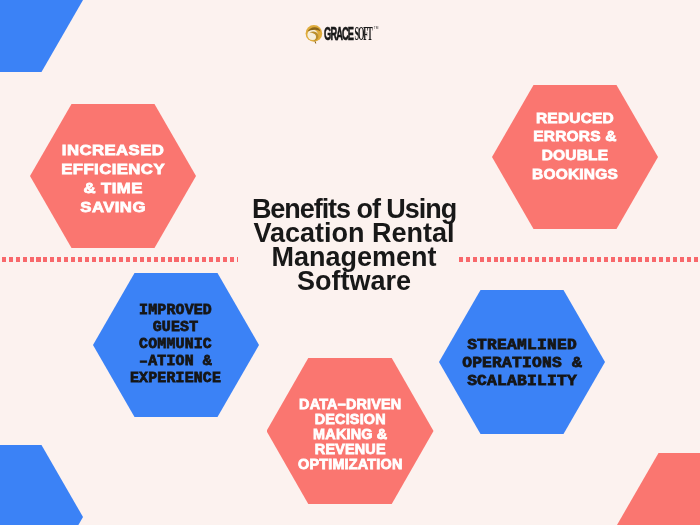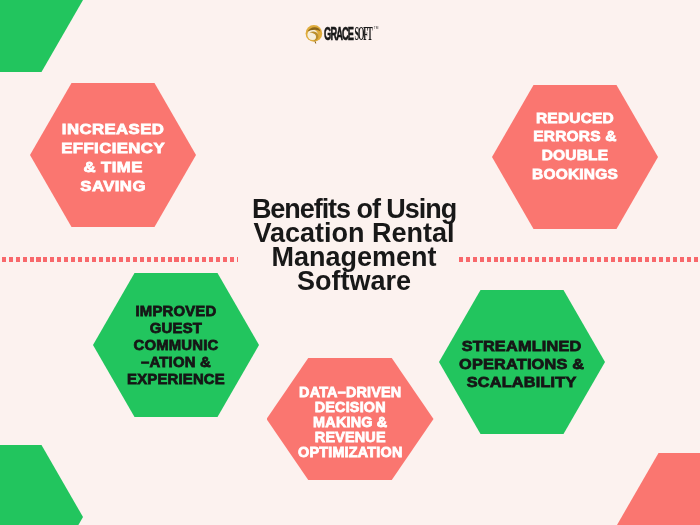--- a/index.html
+++ b/index.html
@@ -1,33 +1,33 @@
 <!DOCTYPE html>
 <html><head>
 <meta charset="utf-8">
 <style>
   html,body{margin:0;padding:0;}
   body{width:700px;height:525px;background:#FCF2EF;overflow:hidden;position:relative;font-family:"Liberation Sans", sans-serif;}
   .hex{position:absolute;width:166px;height:144px;clip-path:polygon(25% 0%,75% 0%,100% 50%,75% 100%,25% 100%,0% 50%);display:flex;align-items:center;justify-content:center;text-align:center;}
   .red{background:#FA7670;}
-  .blue{background:#22c55e;}
+  .blue{background:#3b82f6;font-family:Liberation Mono, monospace;}
   .label{font-weight:bold;white-space:pre-line;letter-spacing:0.2px;-webkit-text-stroke:0.8px currentColor;}
   .lw{color:#FFFFFF;}
   .ld{color:#161616;}
   .dots{position:absolute;top:257px;height:4.6px;background:repeating-linear-gradient(90deg,#F8686B 0,#F8686B 4px,transparent 4px,transparent 6.9px);}
   .title{position:absolute;left:0;top:196.5px;width:708px;text-align:center;font-weight:bold;font-size:27px;line-height:24px;color:#181818;}
 </style>
 </head>
 <body>
 
   <div class="hex blue" style="left:-83px;top:-72px;"></div>
   <div class="hex blue" style="left:-83px;top:445px;"></div>
   <div class="hex red" style="left:617px;top:453px;"></div>
 
-  <div class="hex red" style="left:30px;top:83px;">
+  <div class="hex red" style="left:30px;top:104px;">
     <div class="label lw" style="font-size:15.5px;line-height:18.8px;letter-spacing:0.4px;transform:scaleX(1.08) translateY(2.5px);">INCREASED
 EFFICIENCY
 &amp; TIME
 SAVING</div>
   </div>
   <div class="hex red" style="left:492px;top:85px;">
     <div class="label lw" style="font-size:15.5px;line-height:18.6px;transform:scaleX(1.0) translateY(-11px);">REDUCED
 ERRORS &amp;
 DOUBLE
 BOOKINGS</div>
@@ -37,21 +37,21 @@
 GUEST
 COMMUNIC
 –ATION &amp;
 EXPERIENCE</div>
   </div>
   <div class="hex blue" style="left:439px;top:290px;">
     <div class="label ld" style="font-size:15.5px;line-height:17.7px;transform:scaleX(1.05) translateY(2px);">STREAMLINED
 OPERATIONS &amp;
 SCALABILITY</div>
   </div>
-  <div class="hex red" style="left:266.5px;top:358px;width:167px;height:122px;">
+  <div class="hex red" style="left:266.5px;top:358px;width:167px;height:146px;">
     <div class="label lw" style="font-size:14.7px;line-height:15px;transform:scaleX(0.98) translateY(3px);">DATA–DRIVEN
 DECISION
 MAKING &amp;
 REVENUE
 OPTIMIZATION</div>
   </div>
 
   <div class="dots" style="left:2px;width:236px;"></div>
   <div class="dots" style="left:459px;width:241px;"></div>
 

